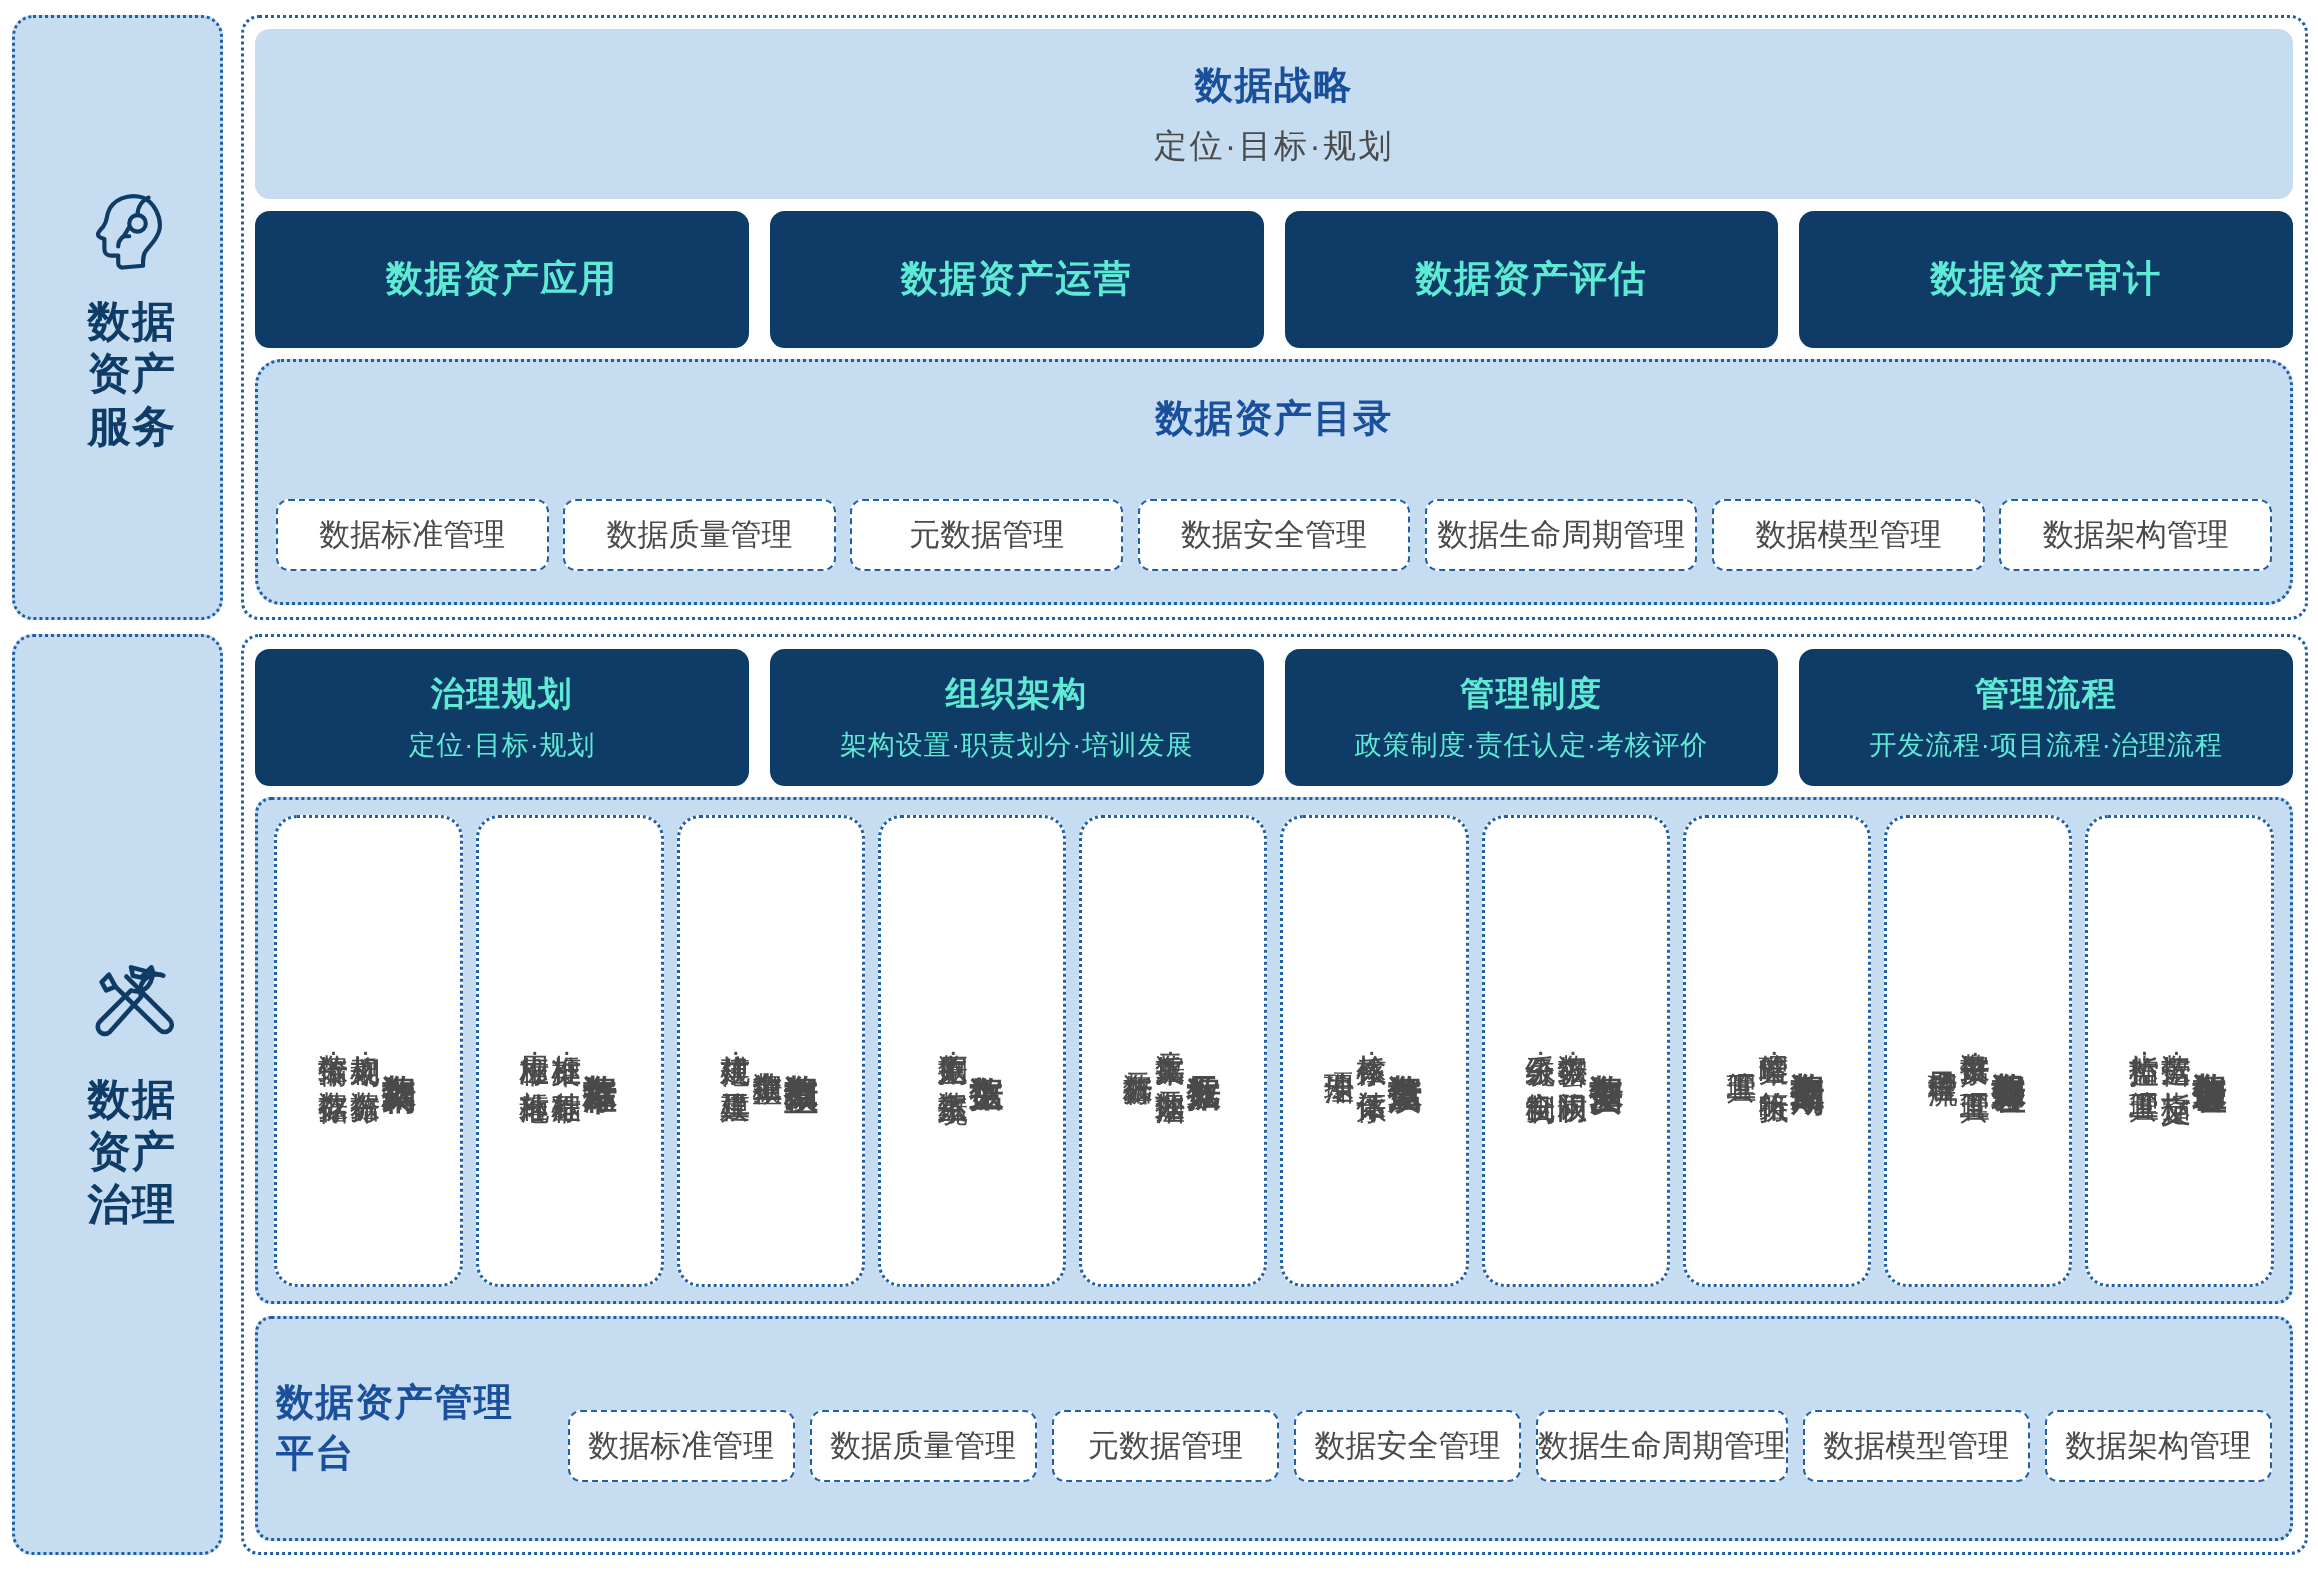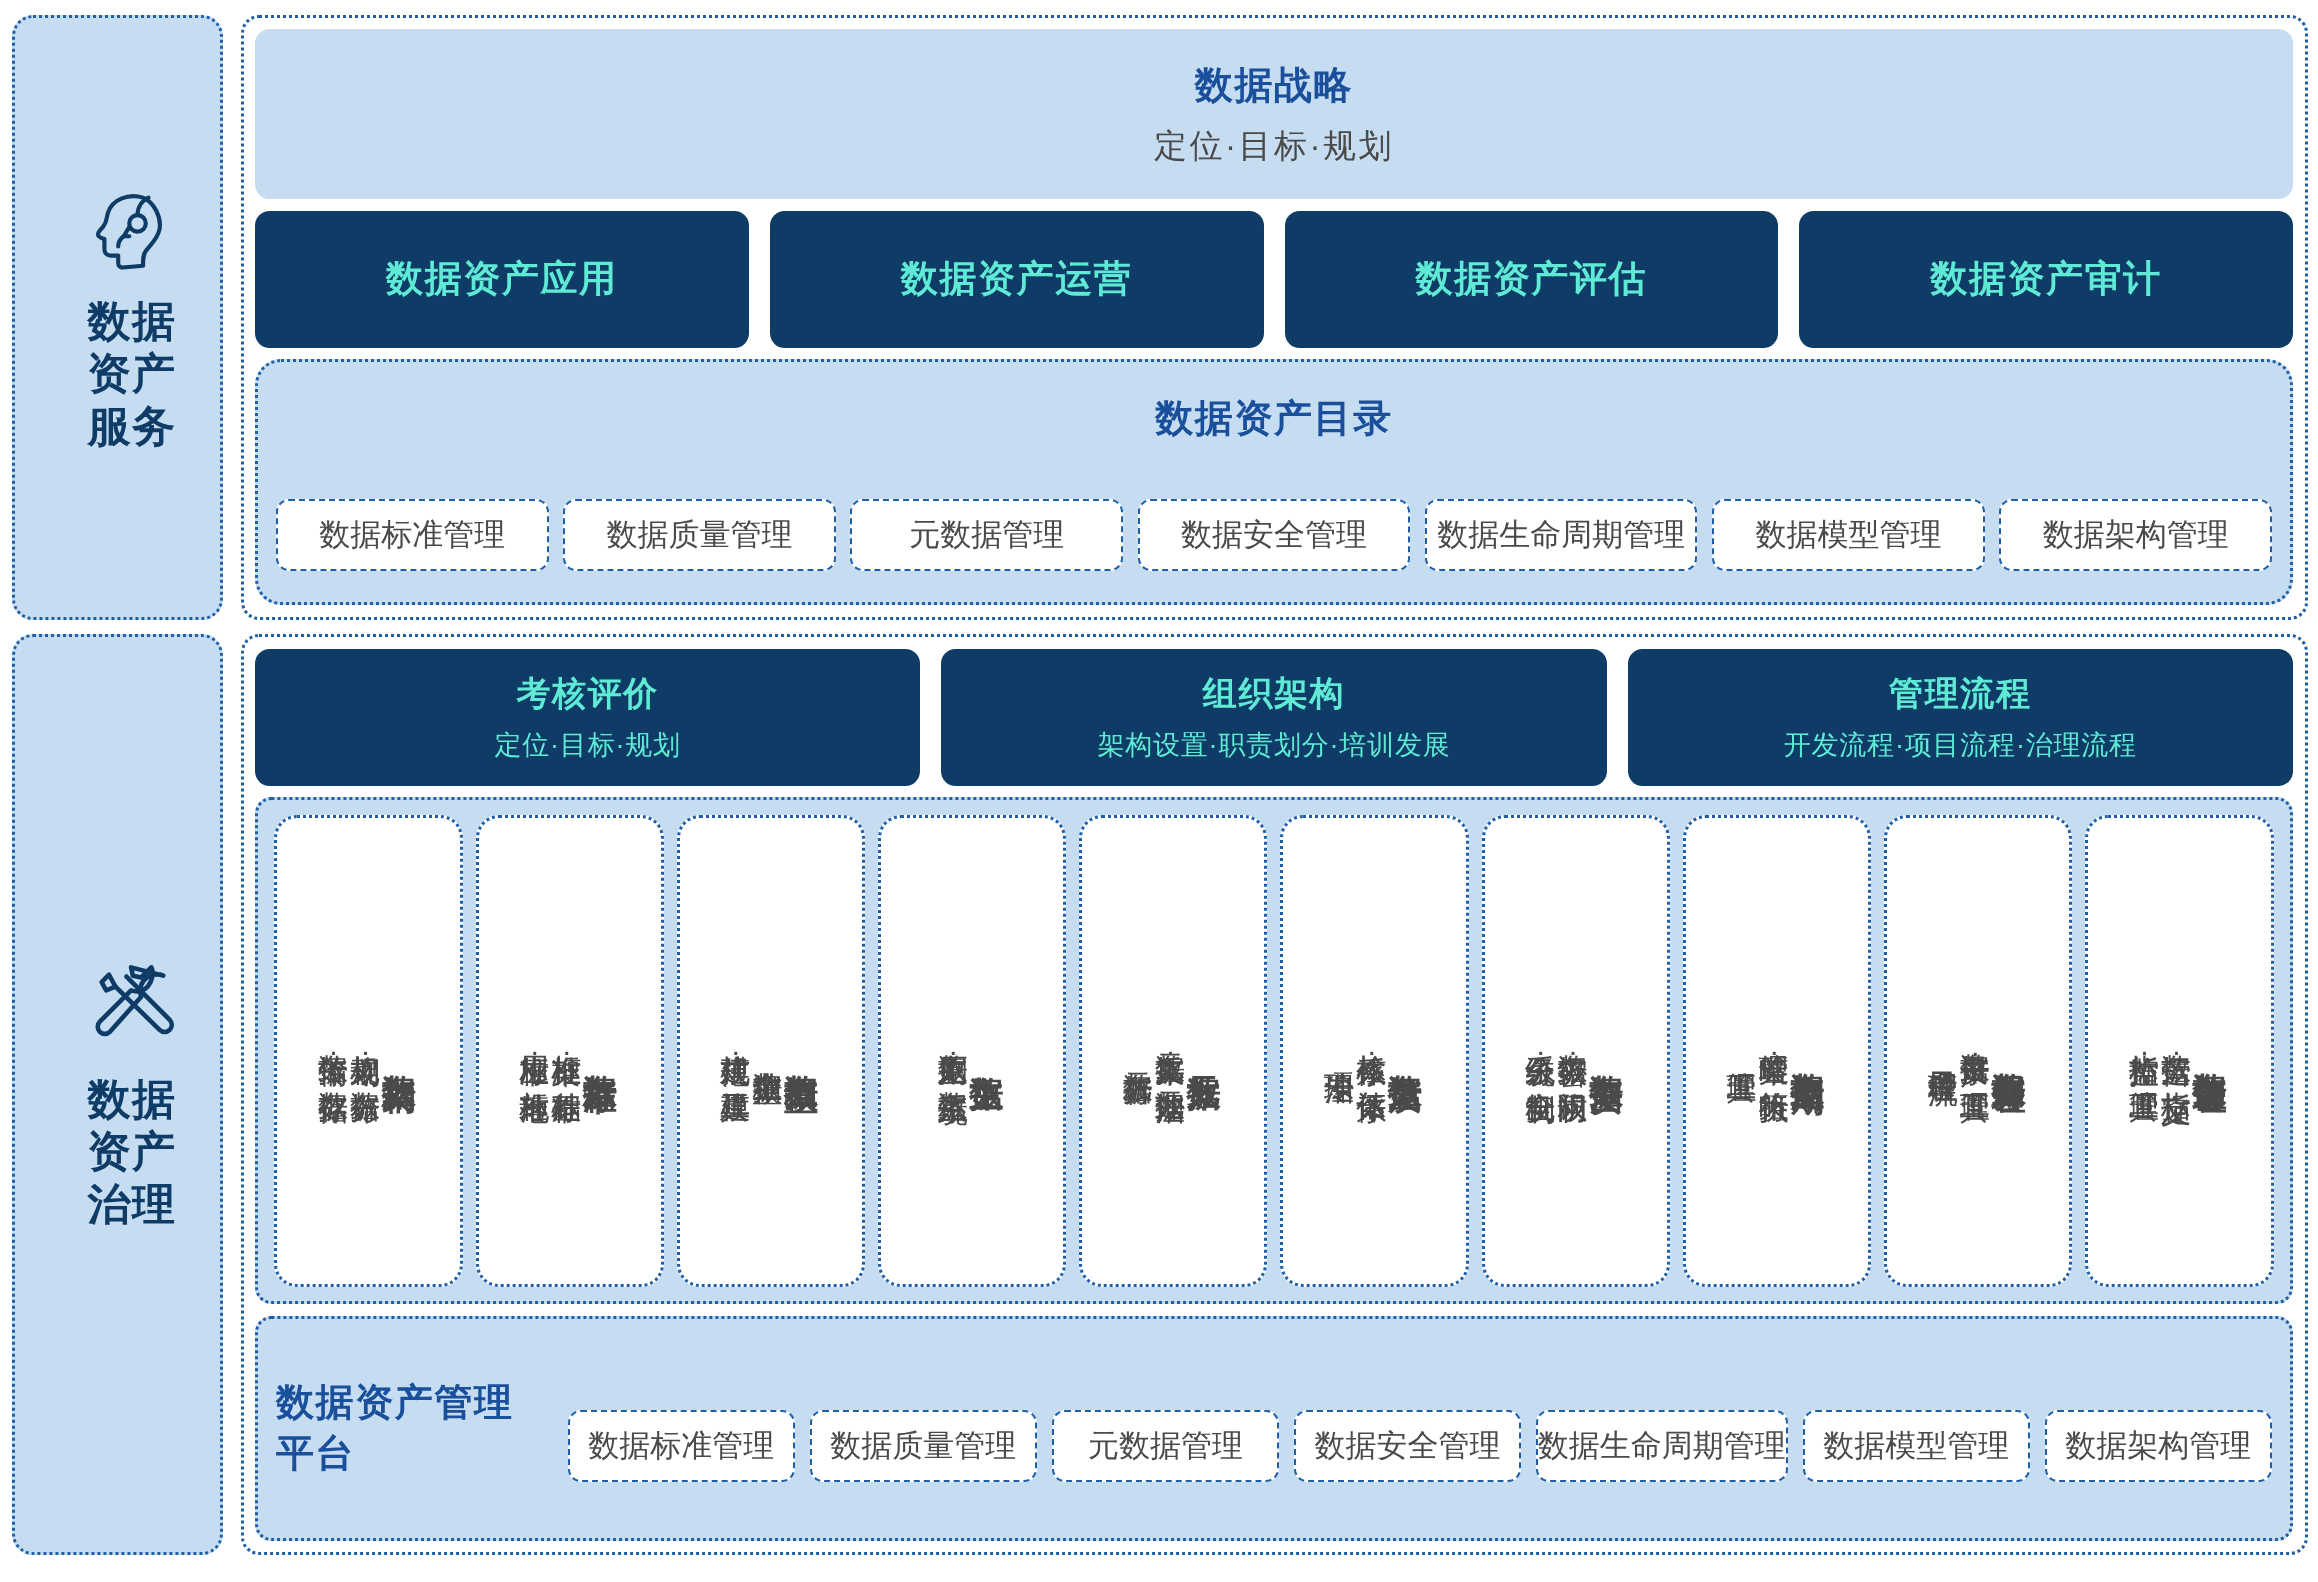--- a/index.html
+++ b/index.html
@@ -253,26 +253,30 @@
           <path d="M32 29l48 47c3 3 8 3 11 0 3-3 3-8 0-11L44 18"></path>
         </svg>
       </span>
       <div class="sc-label">数据<br>资产<br>治理</div>
     </div>
 
     <div class="outer">
 
       <div class="navyrow">
         <div class="navybox two-line">
-          <span class="nb-title">考核评价</span>
+          <span class="nb-title">治理规划</span>
           <span class="nb-sub">定位·目标·规划</span>
         </div>
         <div class="navybox two-line">
           <span class="nb-title">组织架构</span>
           <span class="nb-sub">架构设置·职责划分·培训发展</span>
+        </div>
+        <div class="navybox two-line">
+          <span class="nb-title">管理制度</span>
+          <span class="nb-sub">政策制度·责任认定·考核评价</span>
         </div>
         <div class="navybox two-line">
           <span class="nb-title">管理流程</span>
           <span class="nb-sub">开发流程·项目流程·治理流程</span>
         </div>
       </div>
 
       <div class="pillars">
 
         <div class="pillar">

